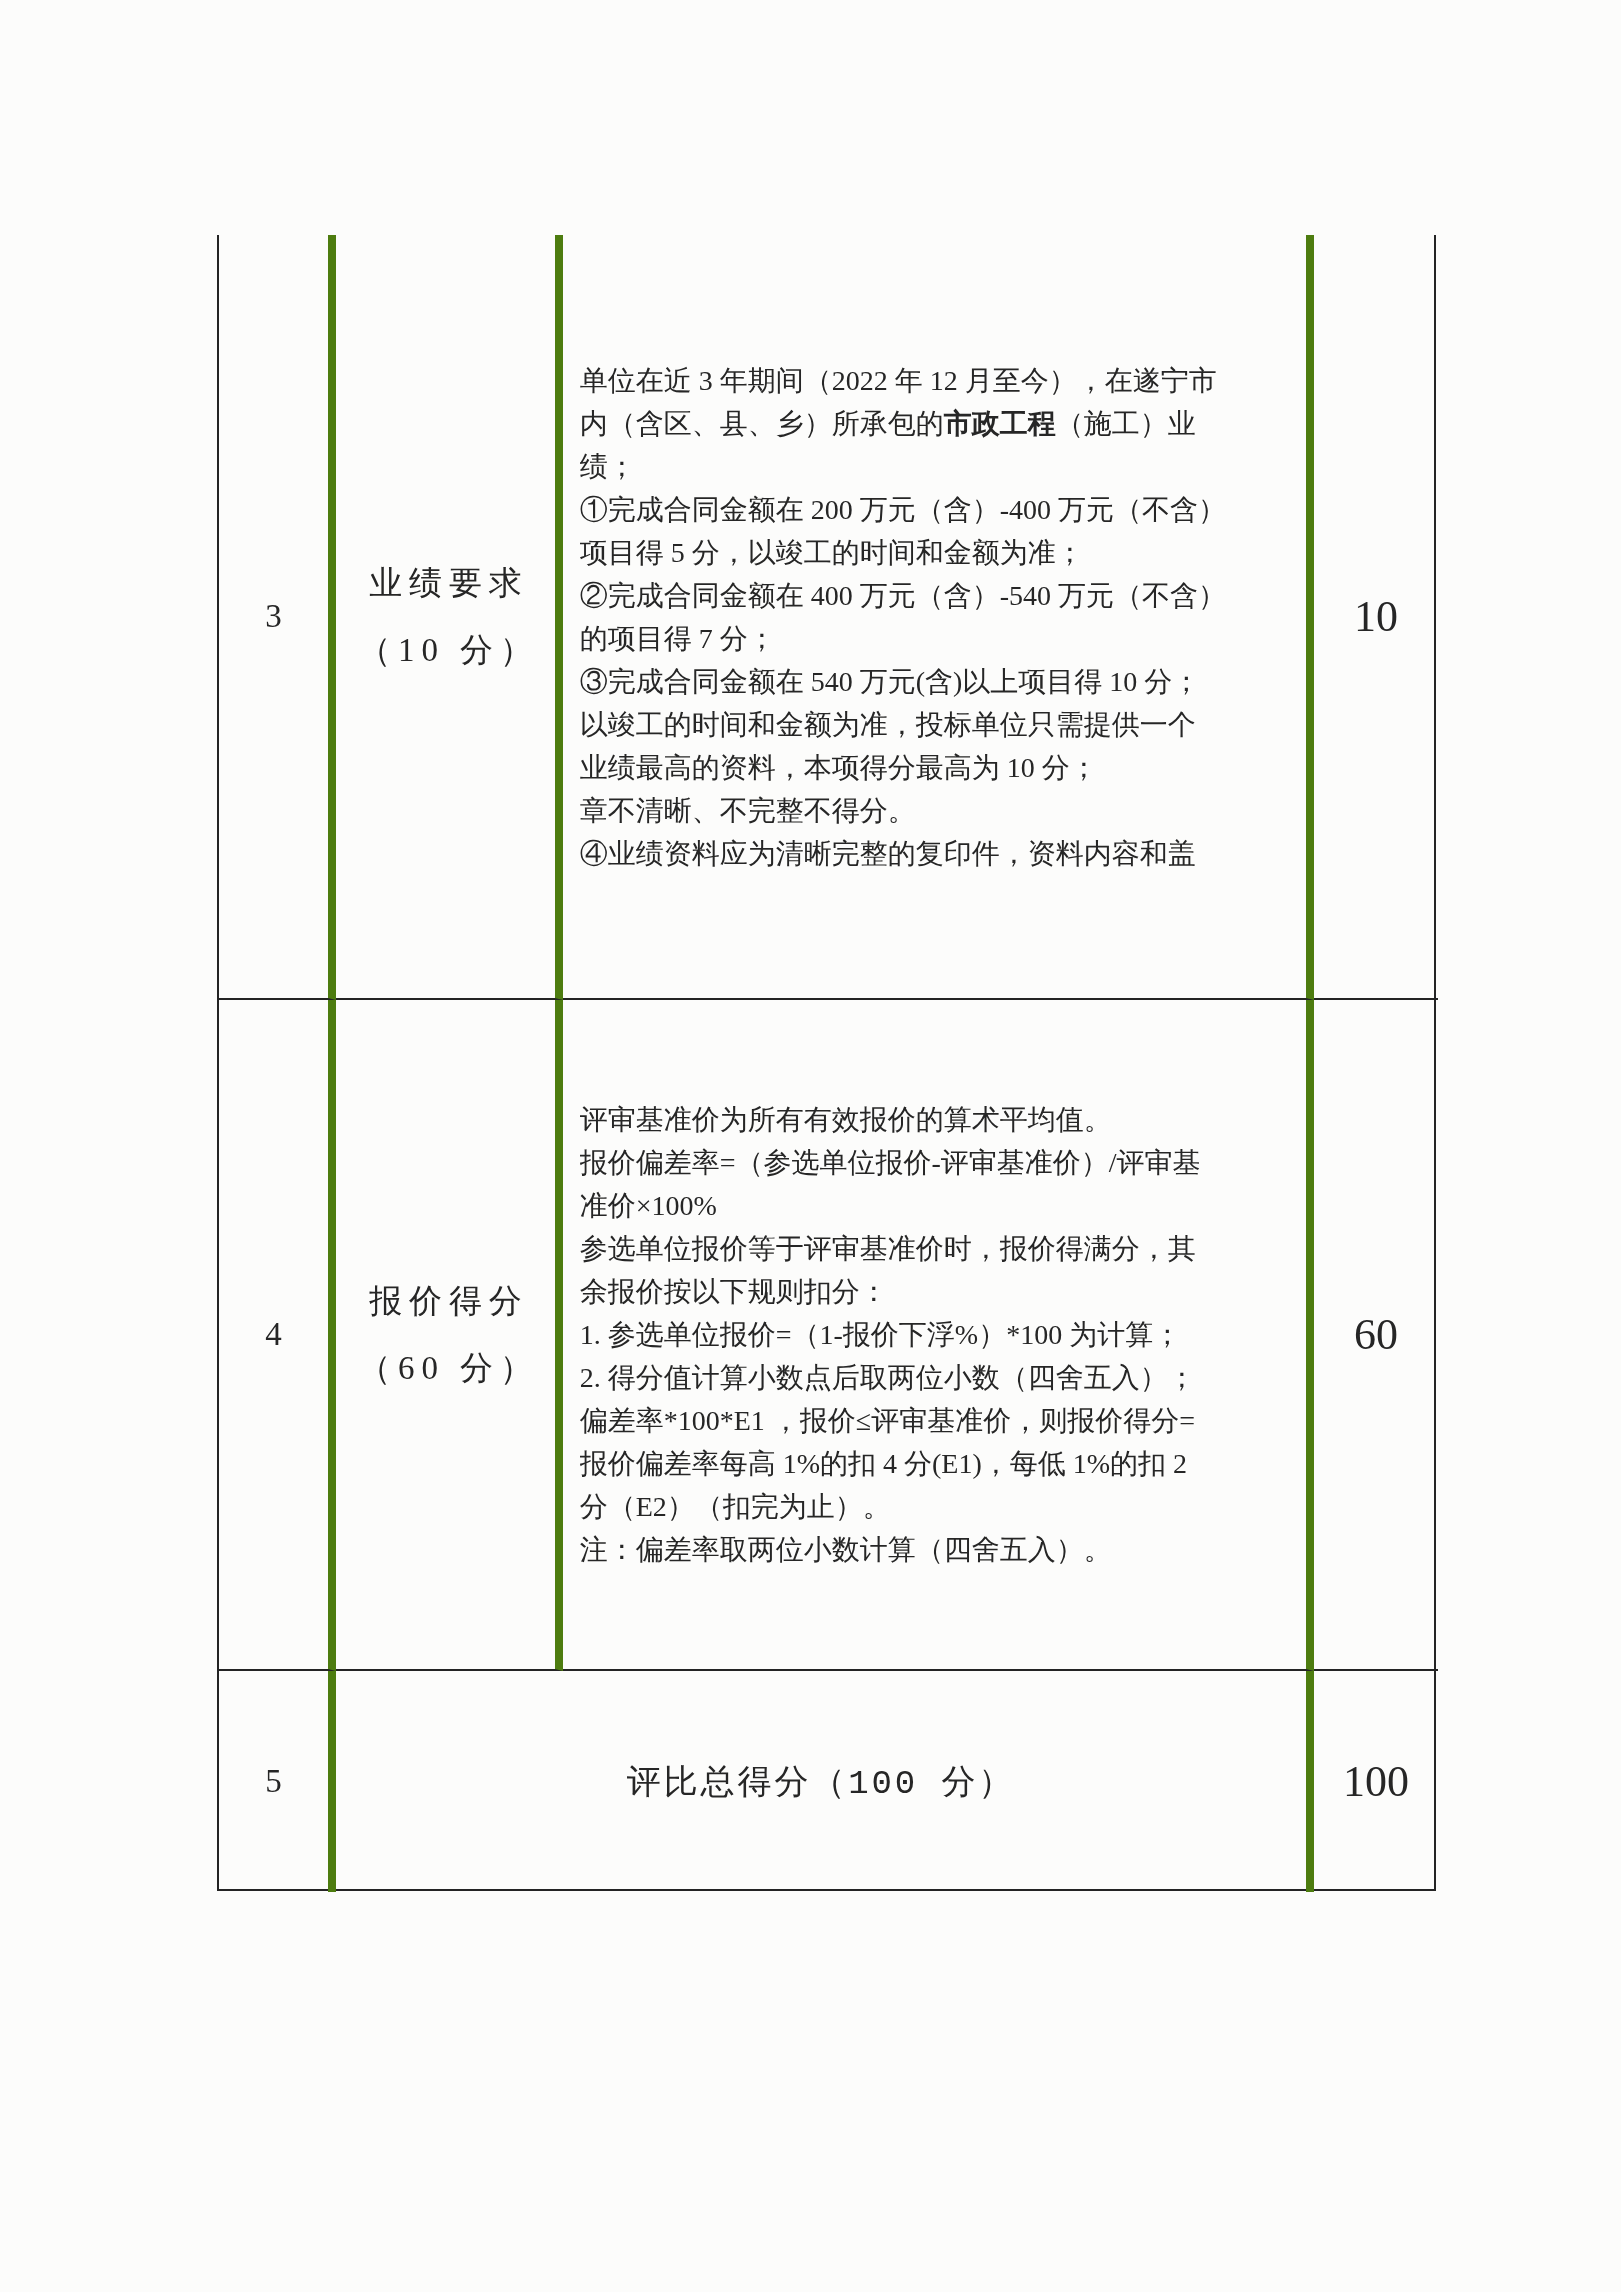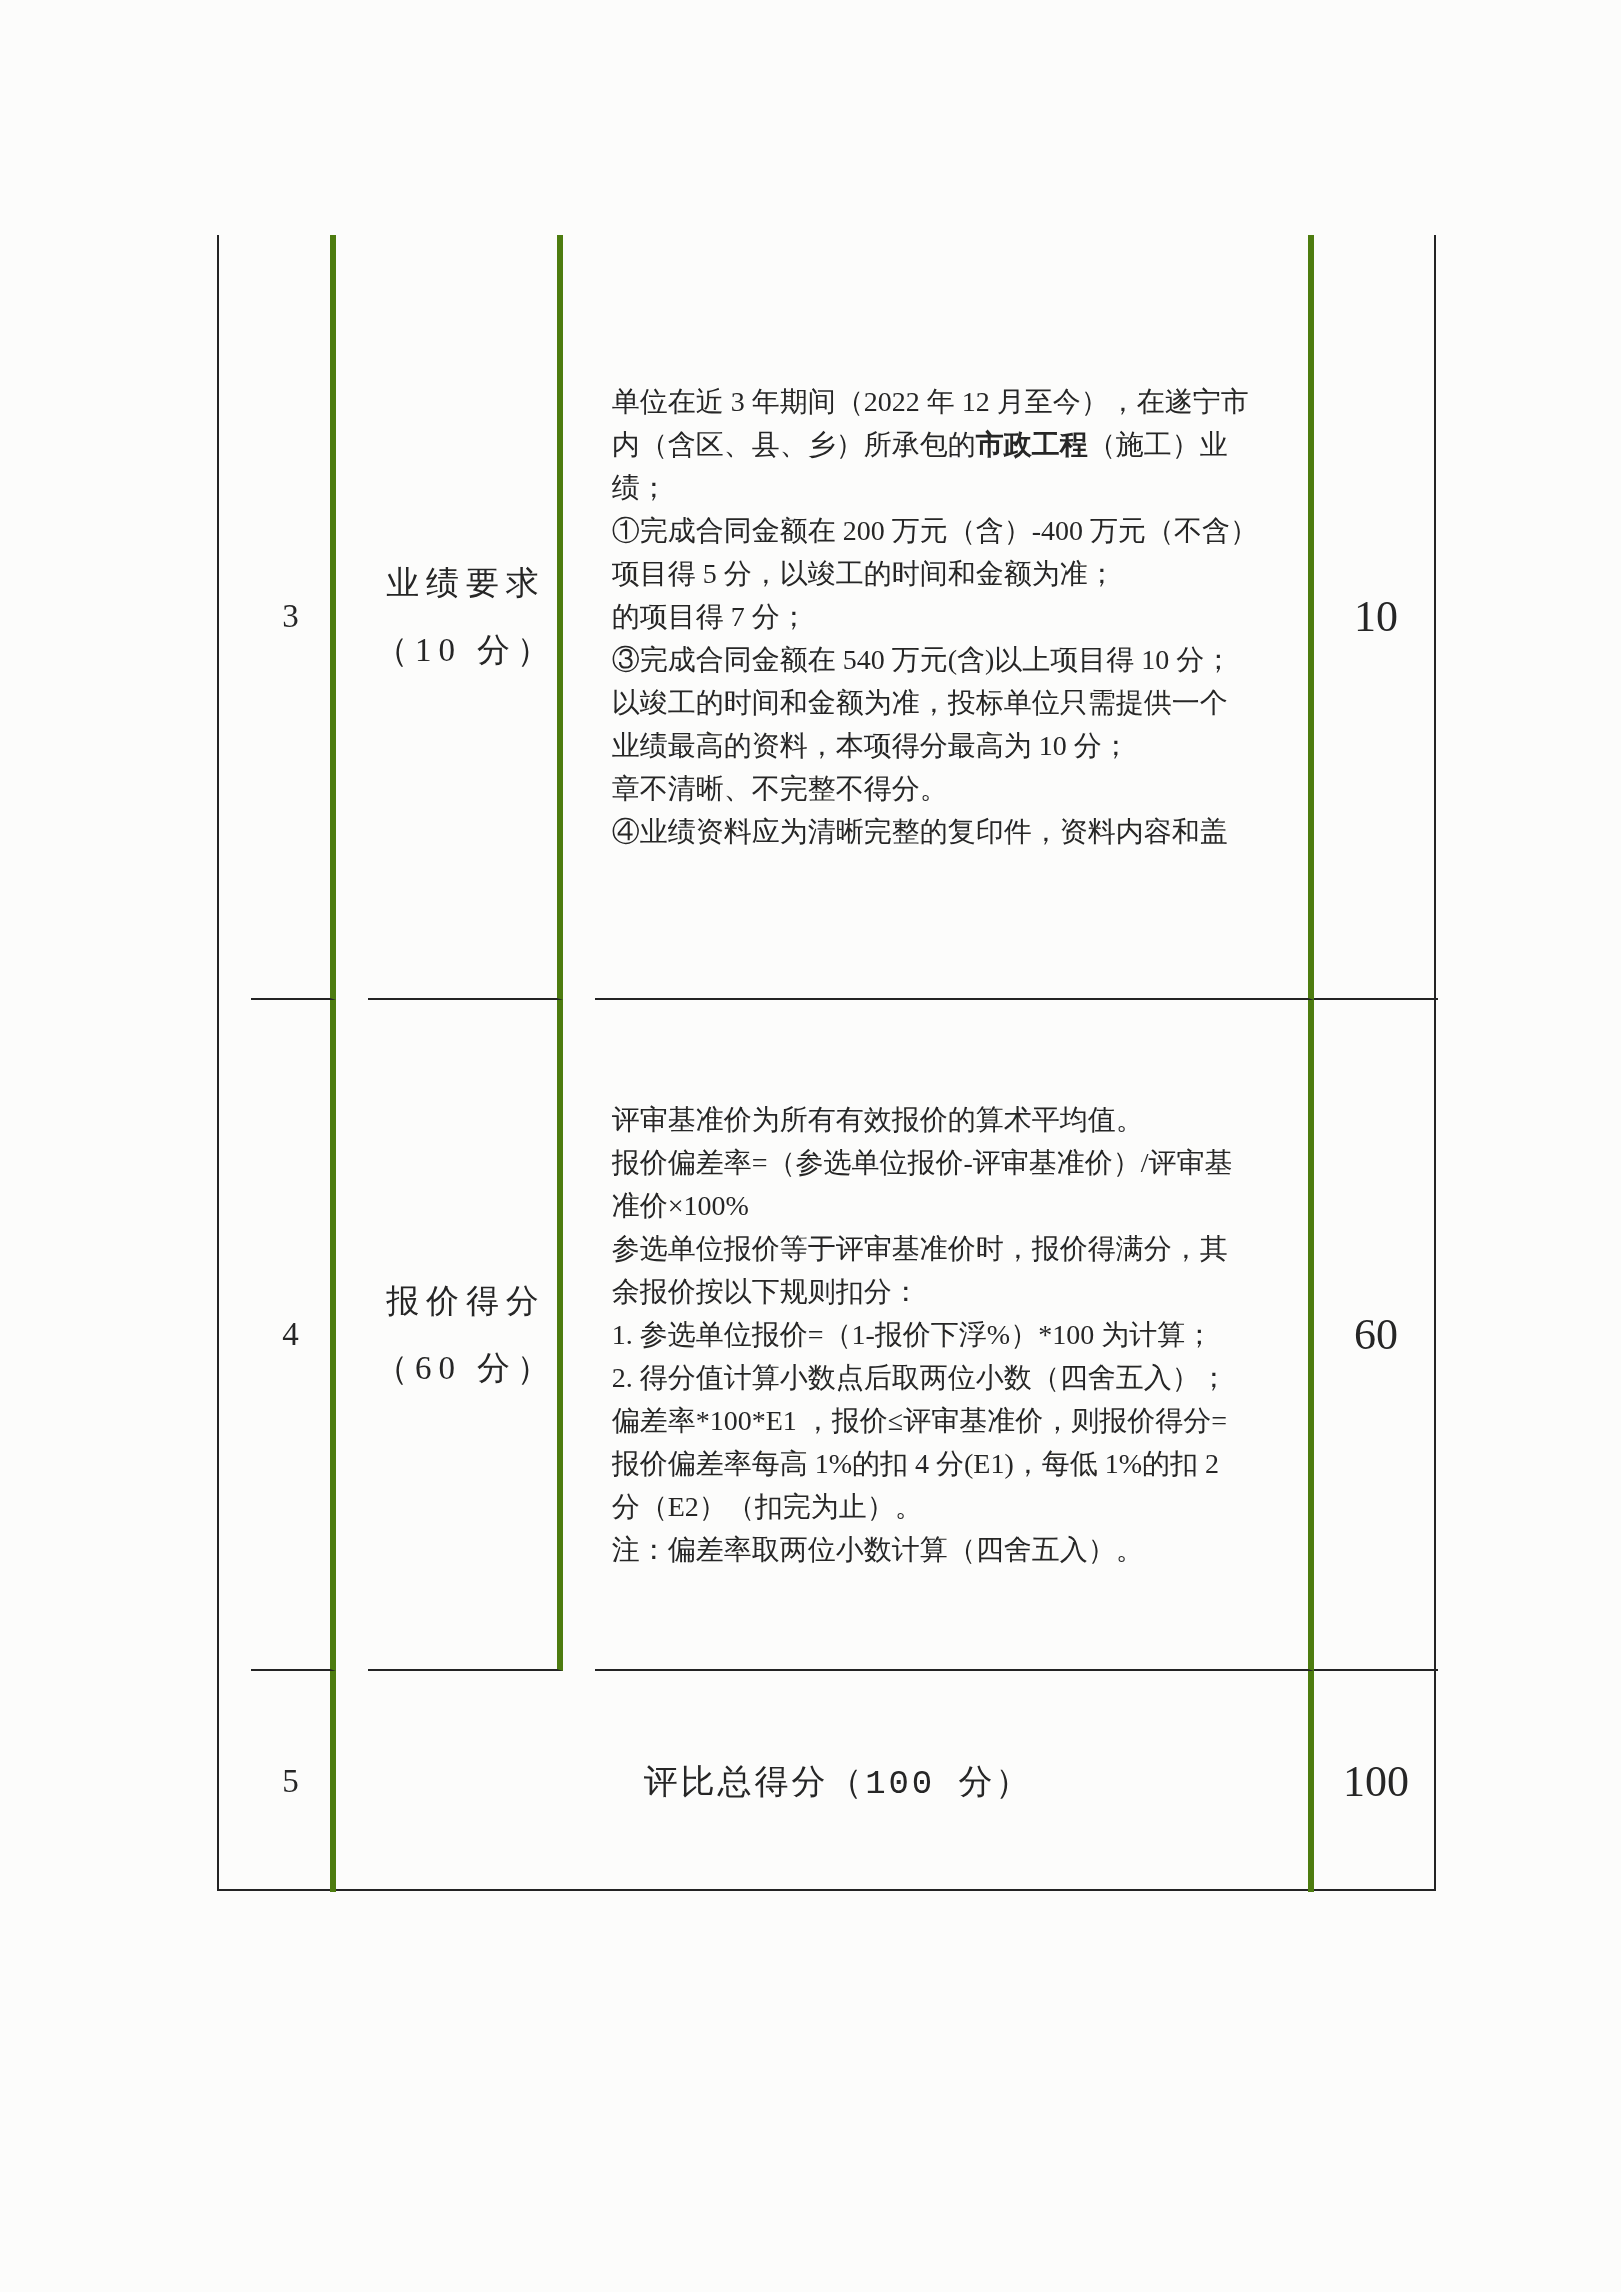--- a/index.html
+++ b/index.html
@@ -30,21 +30,21 @@
     border-right: 2px solid #242424;
     border-bottom: 2.9px solid #242424;
     box-sizing: border-box;
   }
   .cell {
     box-sizing: border-box;
     display: flex;
     align-items: center;
     justify-content: center;
   }
-  .b-right { border-right: 6px solid #4d7c0f; margin-left: 32px; }
+  .b-right { border-right: 8px solid #4d7c0f; }
   .b-bottom { border-bottom: 2px solid #242424; }
   .cell-no {
     font-size: 33px;
   }
   .cell-cat {
     flex-direction: column;
     gap: 22px;
     font-size: 33px;
     letter-spacing: 6.9px;
     text-indent: 6.9px;
@@ -83,20 +83,21 @@
     <div class="cell cell-cat b-right b-bottom">
       <span>业绩要求</span>
       <span>（10 分）</span>
     </div>
     <div class="cell cell-desc b-right b-bottom">
       <div class="desc-line">单位在近 3 年期间（2022 年 12 月至今），在遂宁市</div>
       <div class="desc-line"><span>内（含区、县、乡）所承包的</span><span class="bold-seg">市政工程</span><span>（施工）业</span></div>
       <div class="desc-line">绩；</div>
       <div class="desc-line">①完成合同金额在 200 万元（含）-400 万元（不含）</div>
       <div class="desc-line">项目得 5 分，以竣工的时间和金额为准；</div>
+      <div class="desc-line">②完成合同金额在 400 万元（含）-540 万元（不含）</div>
       <div class="desc-line">的项目得 7 分；</div>
       <div class="desc-line">③完成合同金额在 540 万元(含)以上项目得 10 分；</div>
       <div class="desc-line">以竣工的时间和金额为准，投标单位只需提供一个</div>
       <div class="desc-line">业绩最高的资料，本项得分最高为 10 分；</div>
       <div class="desc-line">章不清晰、不完整不得分。</div>
       <div class="desc-line">④业绩资料应为清晰完整的复印件，资料内容和盖</div>
     </div>
     <div class="cell cell-score b-bottom">
       <span>10</span>
     </div>

